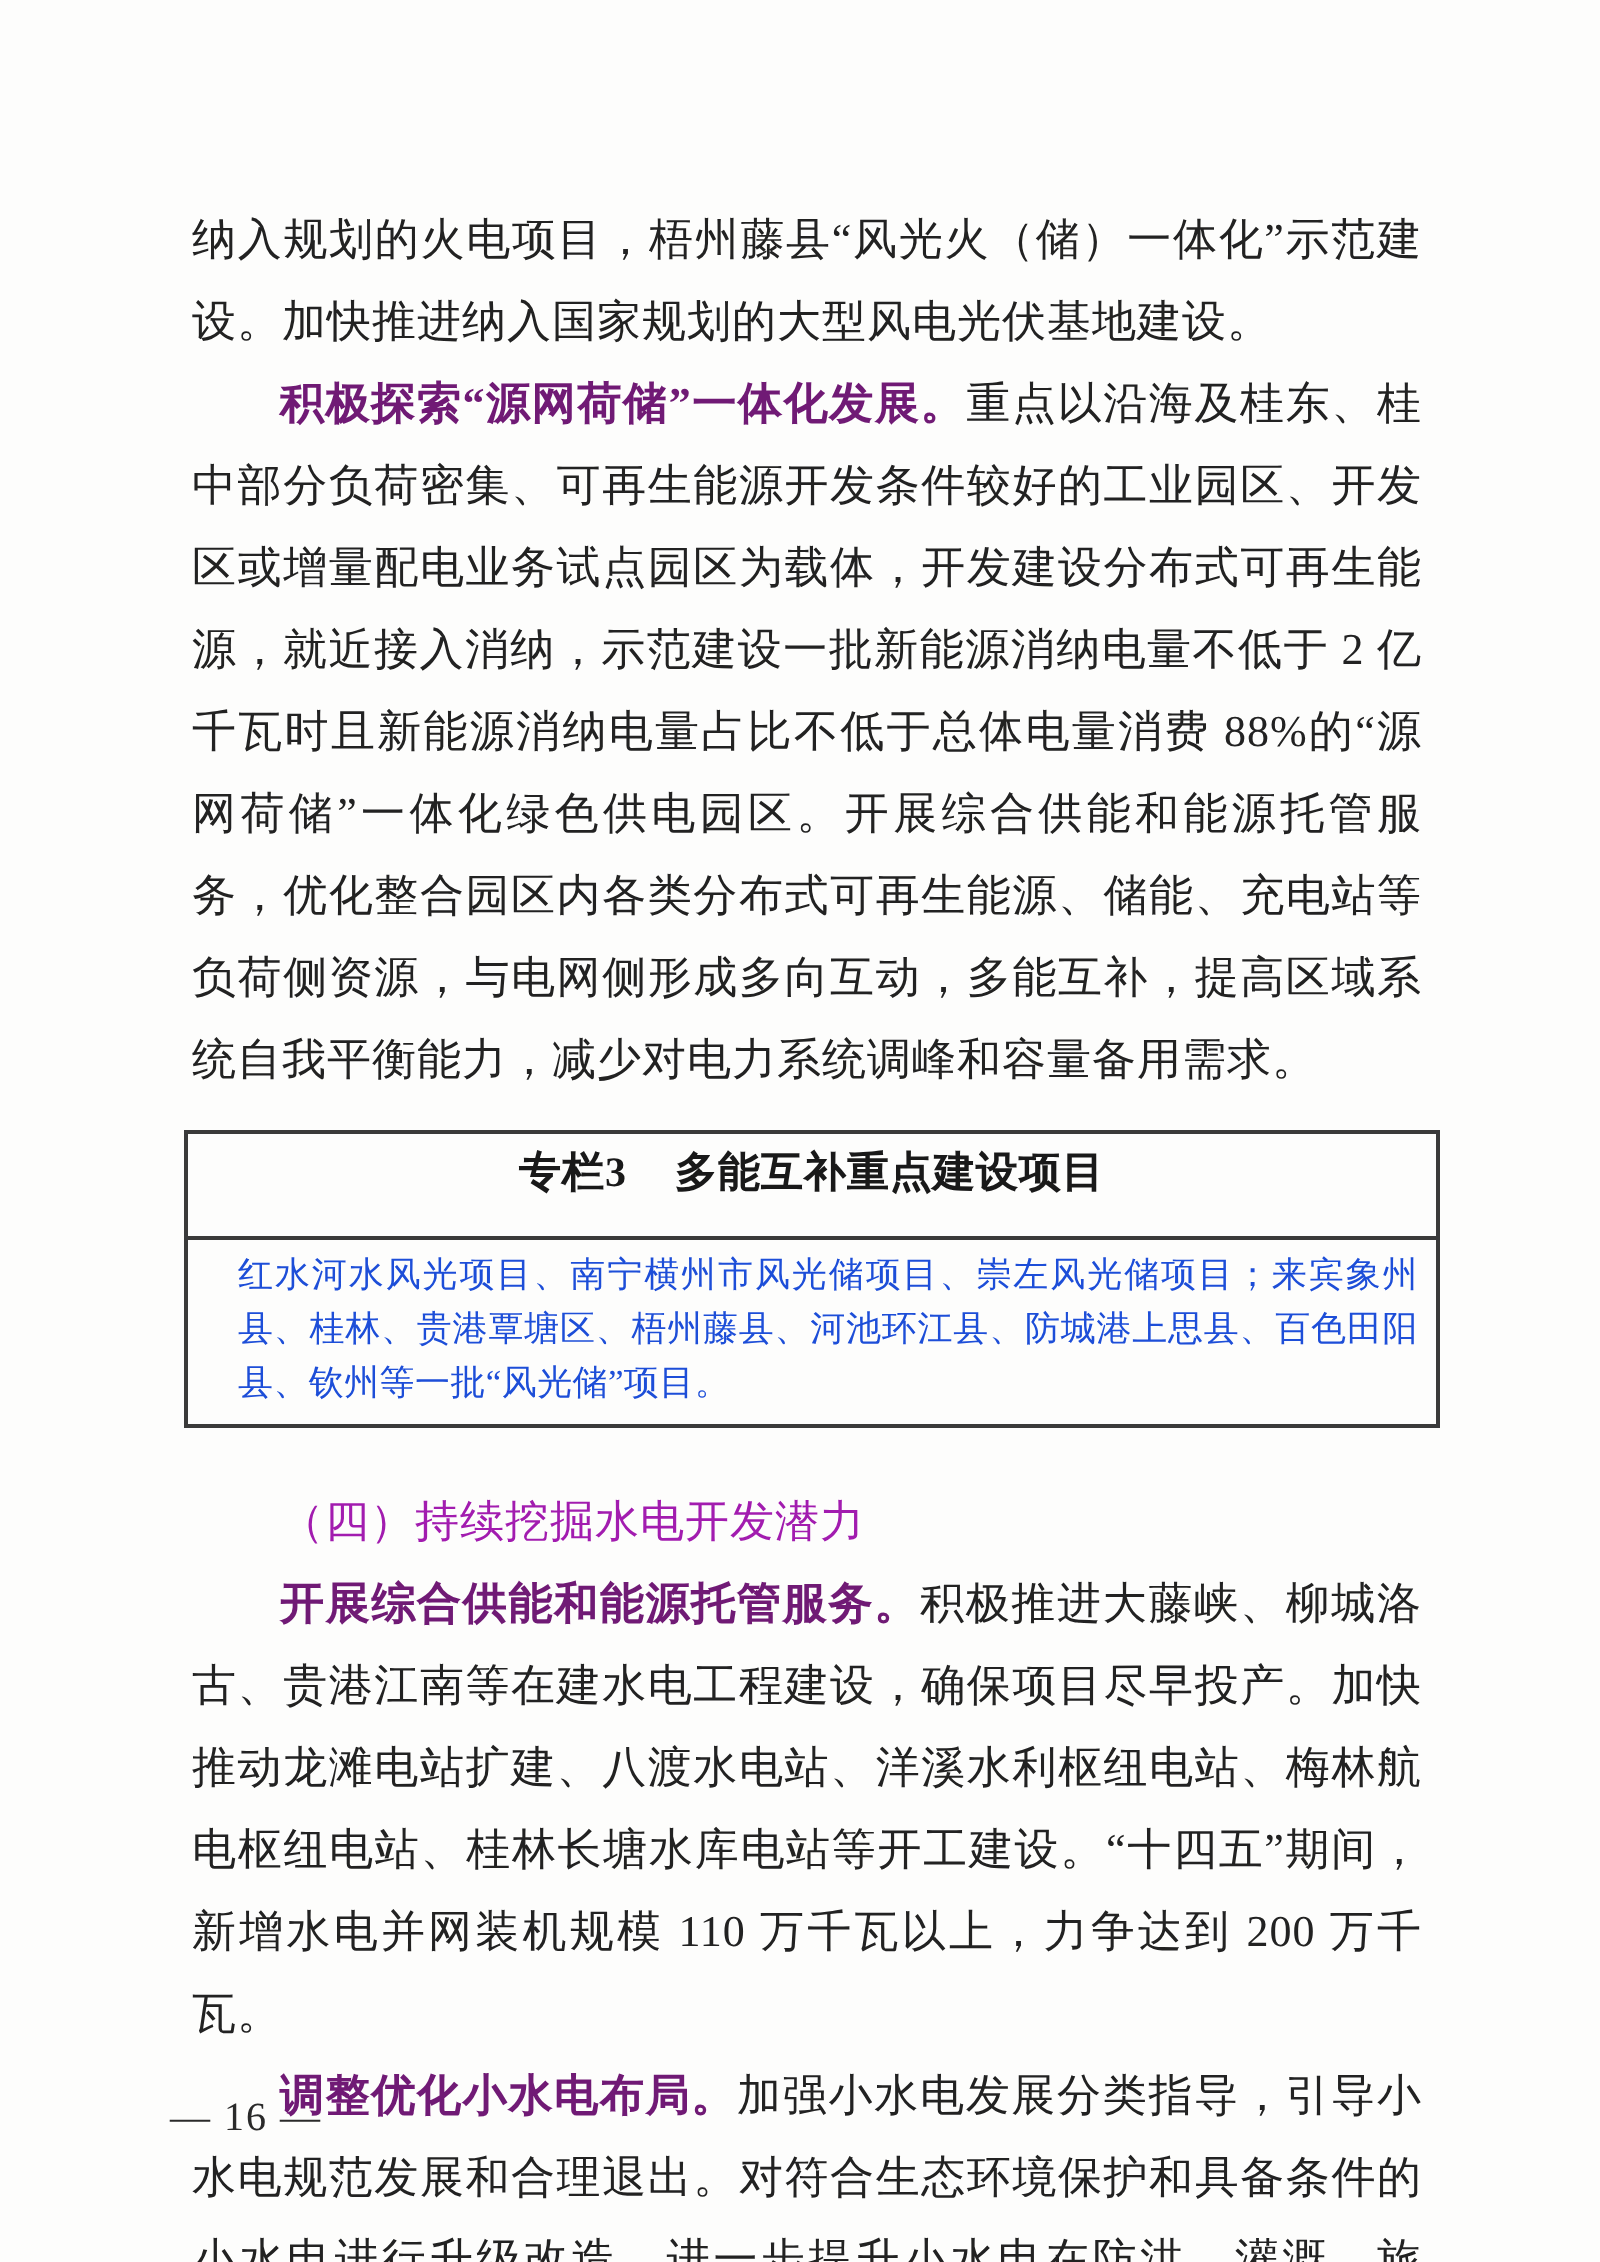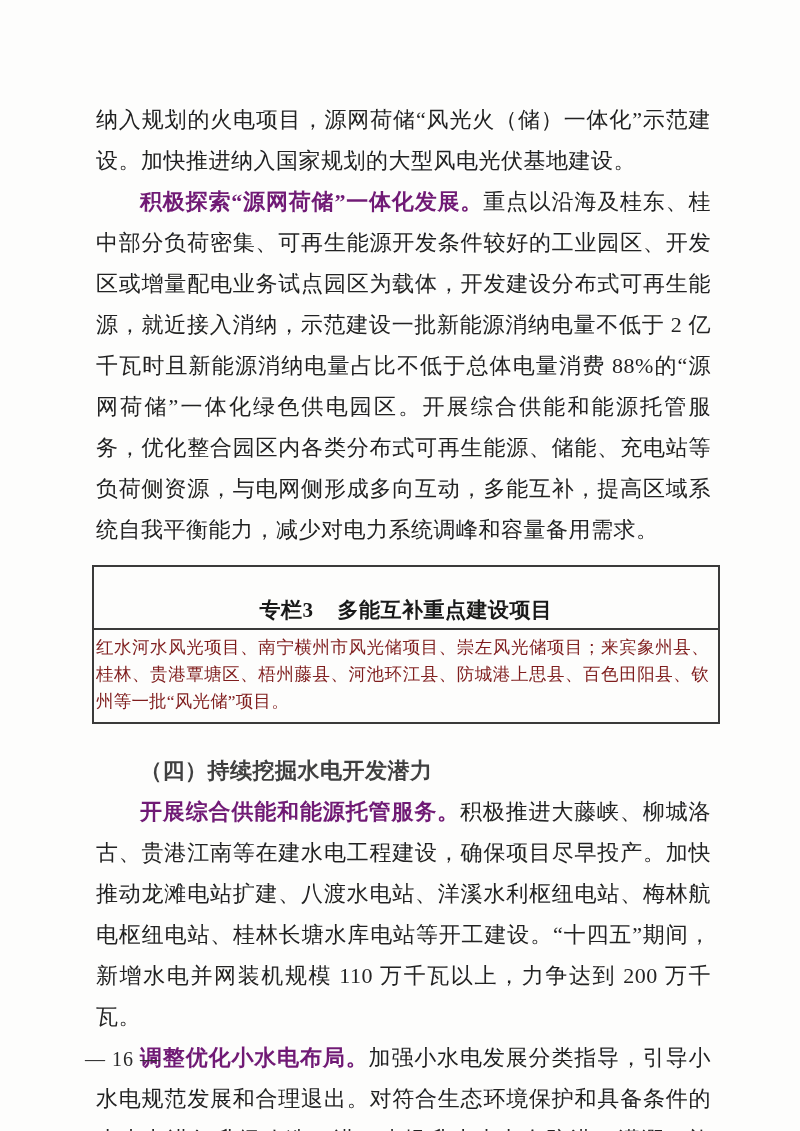--- a/index.html
+++ b/index.html
@@ -30,68 +30,67 @@
     text-align: justify;
     text-align-last: left;
   }
   .para.indent { text-indent: 44px; }
   .seg.bold { font-weight: bold; color: #701a75; }
   .section-heading {
     margin: 0;
     padding-top: 16px;
     font-size: 22px;
     line-height: 41px;
-    font-weight: bold;
-    color: #404040;
+    font-weight: normal;
+    color: #a21caf;
     text-indent: 44px;
     letter-spacing: 0.5px;
   }
   .column-box {
     margin: 15px -9px 10px -4px;
     border: 2px solid #3a3a3a;
     background: #fdfdfc;
   }
   .box-title {
     text-align: center;
     font-size: 21px;
     line-height: 26px;
     font-weight: bold;
     color: #191919;
-    padding: 6px 0 5px 0;
+    padding: 6px 0 19px 0;
     border-bottom: 2px solid #3a3a3a;
     letter-spacing: 0.5px;
-    margin-top: 24px;
   }
   .box-title .gap { display: inline-block; width: 24px; }
   .box-body {
     font-size: 17.5px;
     line-height: 27px;
-    padding: 4px 9px 7px 2px;
+    padding: 4px 9px 7px 25px;
     text-align: justify;
     text-align-last: left;
     letter-spacing: 0.2px;
-    color: #7f1d1d;
+    color: #1d4ed8;
   }
   .footer {
     position: absolute;
     left: 85px;
     top: 1046px;
     font-size: 20px;
     line-height: 26px;
     letter-spacing: 1px;
     color: #2a2a2a;
   }
 </style>
 </head>
 <body>
 
 <div class="page">
   <div class="content">
 
-    <p class="para"><span class="seg">纳入规划的火电项目，源网荷储“风光火（储）一体化”示范建设。加快推进纳入国家规划的大型风电光伏基地建设。</span></p>
+    <p class="para"><span class="seg">纳入规划的火电项目，梧州藤县“风光火（储）一体化”示范建设。加快推进纳入国家规划的大型风电光伏基地建设。</span></p>
 
     <p class="para indent"><span class="seg bold">积极探索“源网荷储”一体化发展。</span><span class="seg">重点以沿海及桂东、桂中部分负荷密集、可再生能源开发条件较好的工业园区、开发区或增量配电业务试点园区为载体，开发建设分布式可再生能源，就近接入消纳，示范建设一批新能源消纳电量不低于 2 亿千瓦时且新能源消纳电量占比不低于总体电量消费 88%的“源网荷储”一体化绿色供电园区。开展综合供能和能源托管服务，优化整合园区内各类分布式可再生能源、储能、充电站等负荷侧资源，与电网侧形成多向互动，多能互补，提高区域系统自我平衡能力，减少对电力系统调峰和容量备用需求。</span></p>
 
     <div class="column-box">
       <div class="box-title"><span>专栏3</span><span class="gap"></span><span>多能互补重点建设项目</span></div>
       <div class="box-body">红水河水风光项目、南宁横州市风光储项目、崇左风光储项目；来宾象州县、桂林、贵港覃塘区、梧州藤县、河池环江县、防城港上思县、百色田阳县、钦州等一批“风光储”项目。</div>
     </div>
 
     <h3 class="section-heading">（四）持续挖掘水电开发潜力</h3>
 

